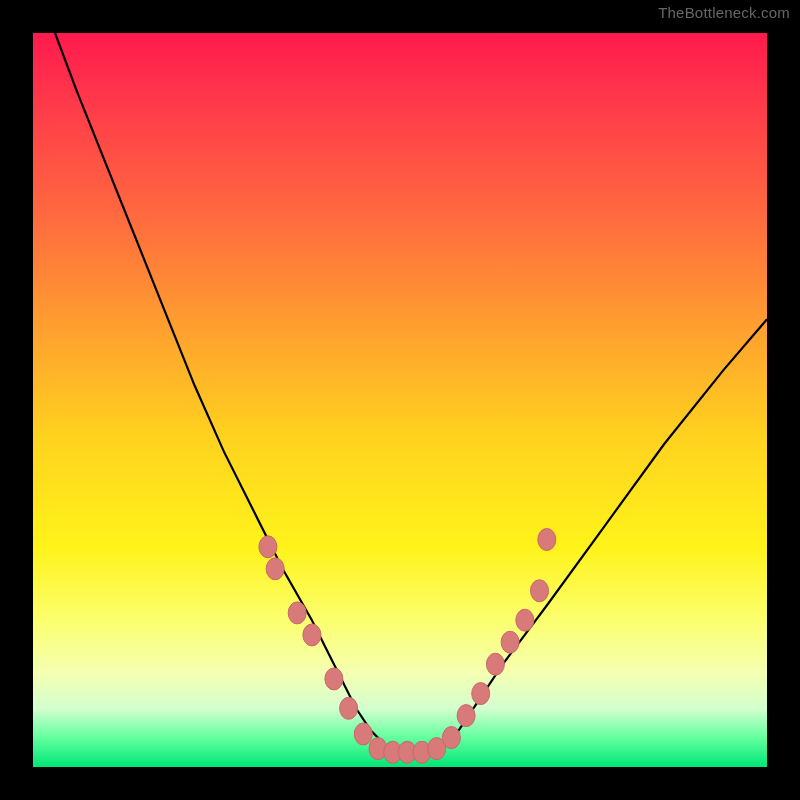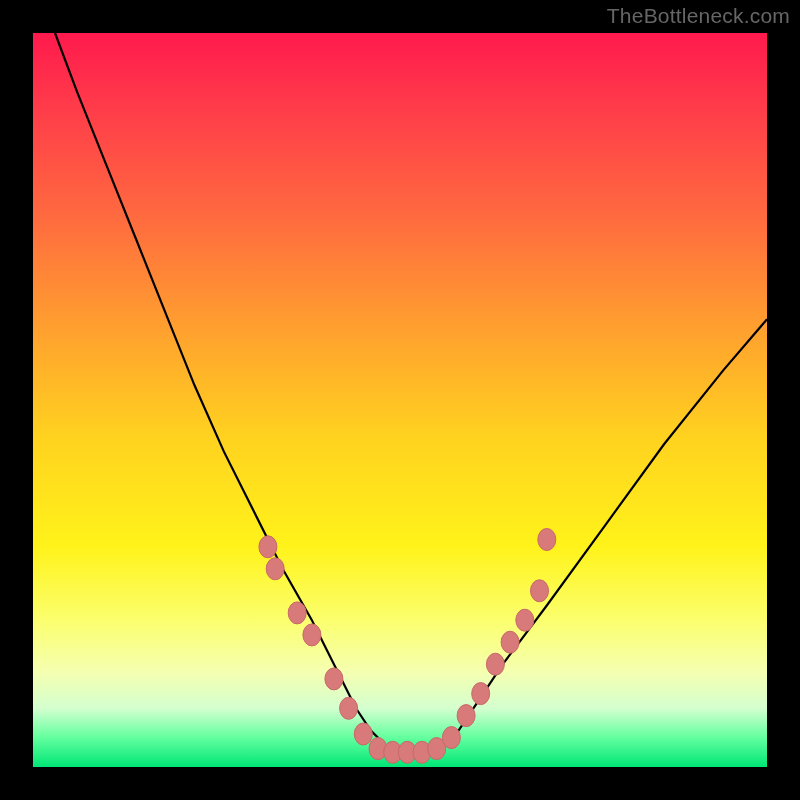--- a/index.html
+++ b/index.html
@@ -36,21 +36,21 @@
       #f5ffb0 87%,
       #d4ffcf 92%,
       #63ff9e 96%,
       #00e676 100%);
   }
   .watermark {
     position: absolute;
     top: 4px;
     right: 10px;
     color: #666;
-    font-size: 21px;
+    font-size: 15px;
     font-weight: 500;
     letter-spacing: 0.2px;
   }
   svg.curve {
     position: absolute;
     left: 0;
     top: 0;
     width: 734px;
     height: 734px;
     overflow: visible;

